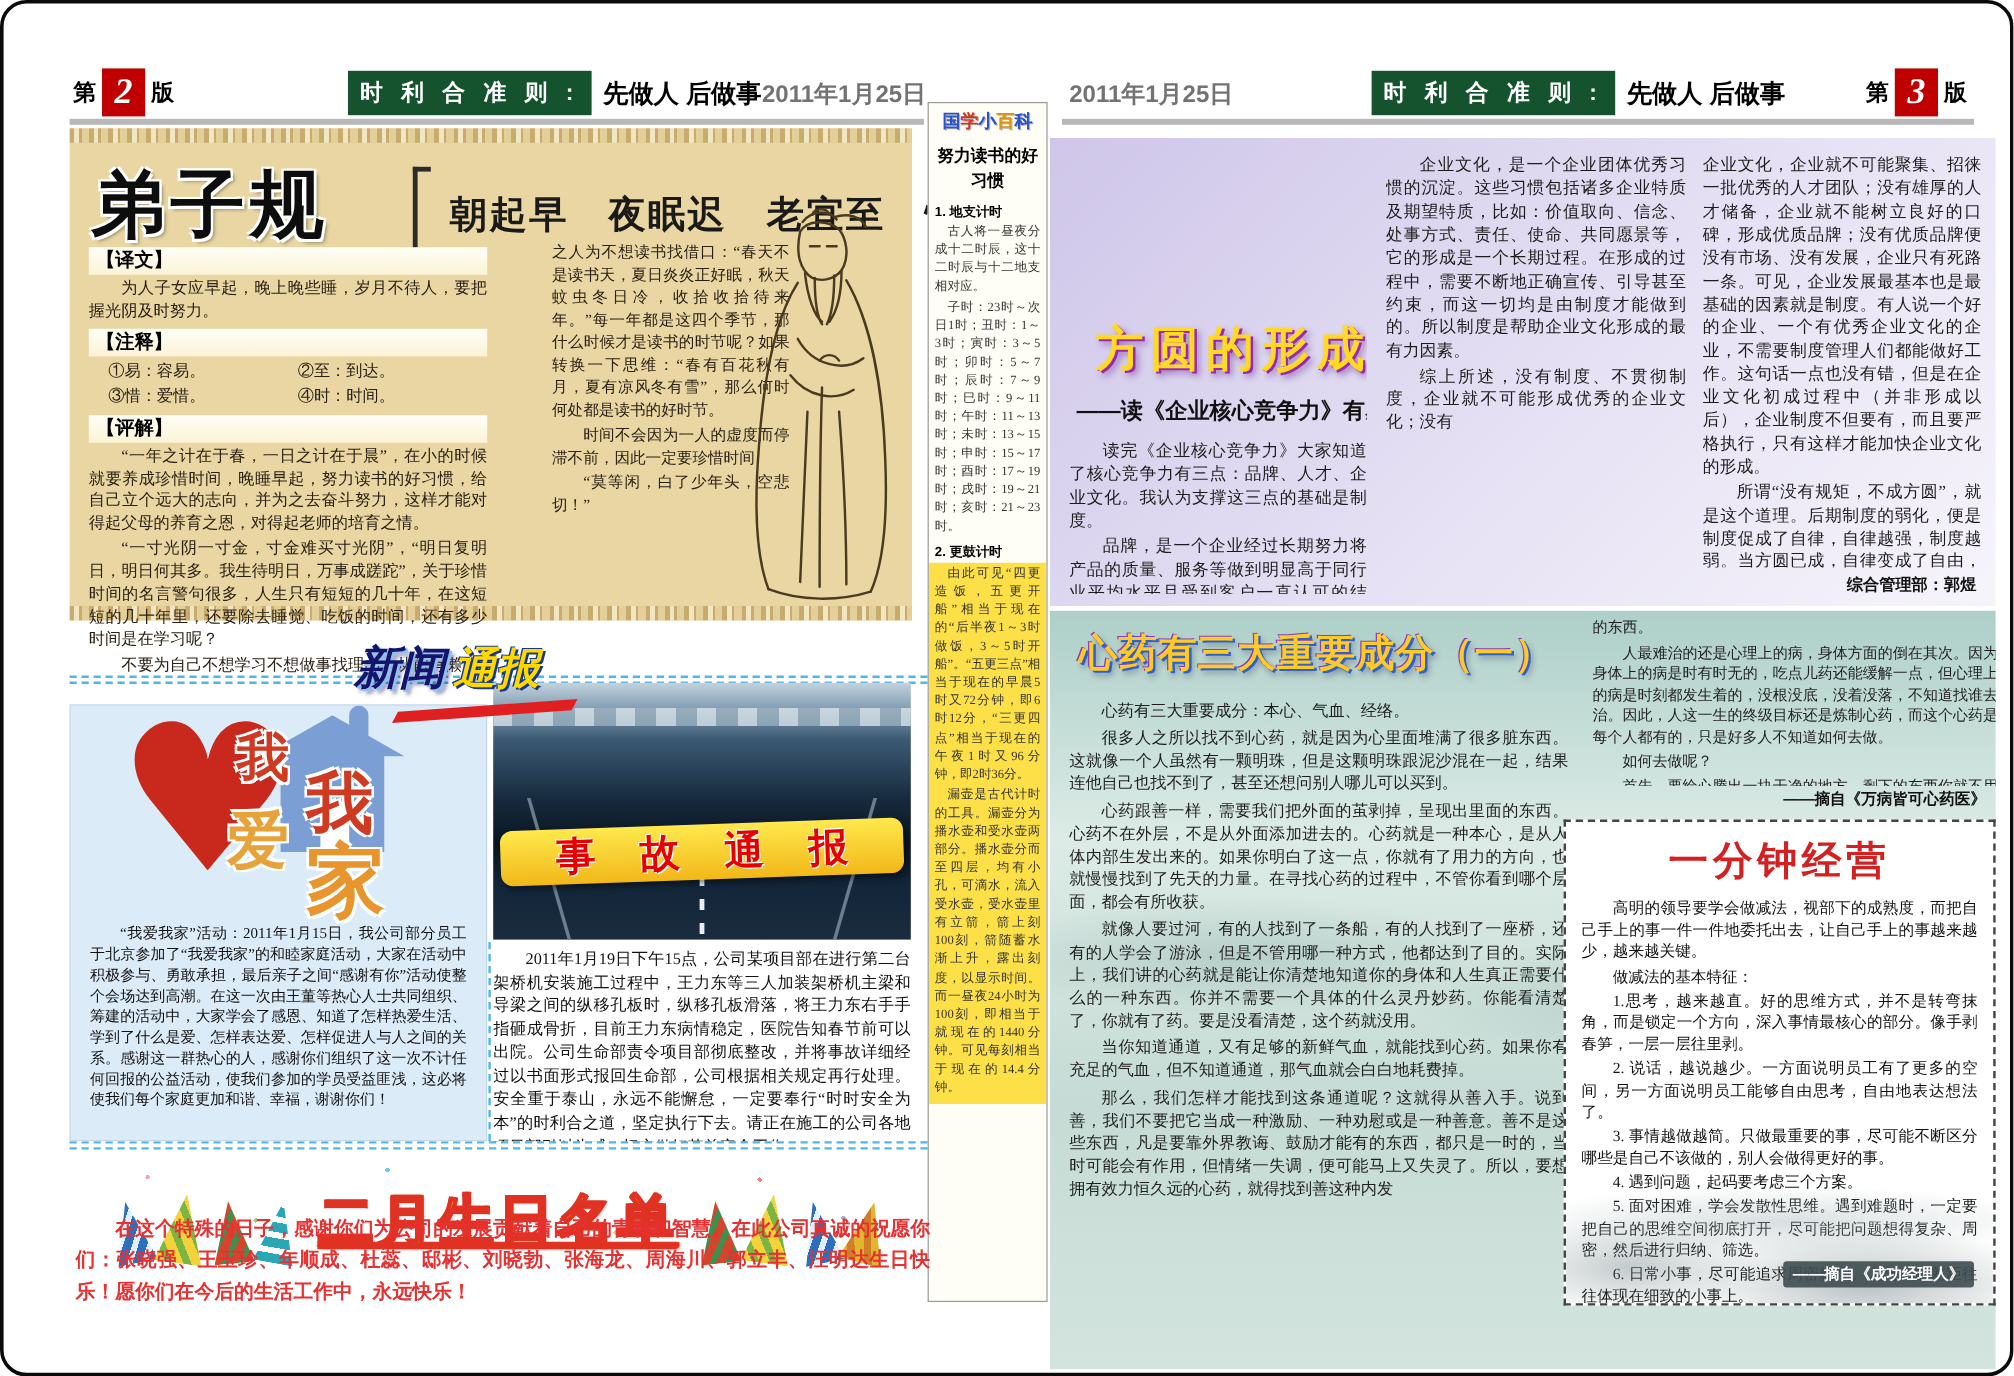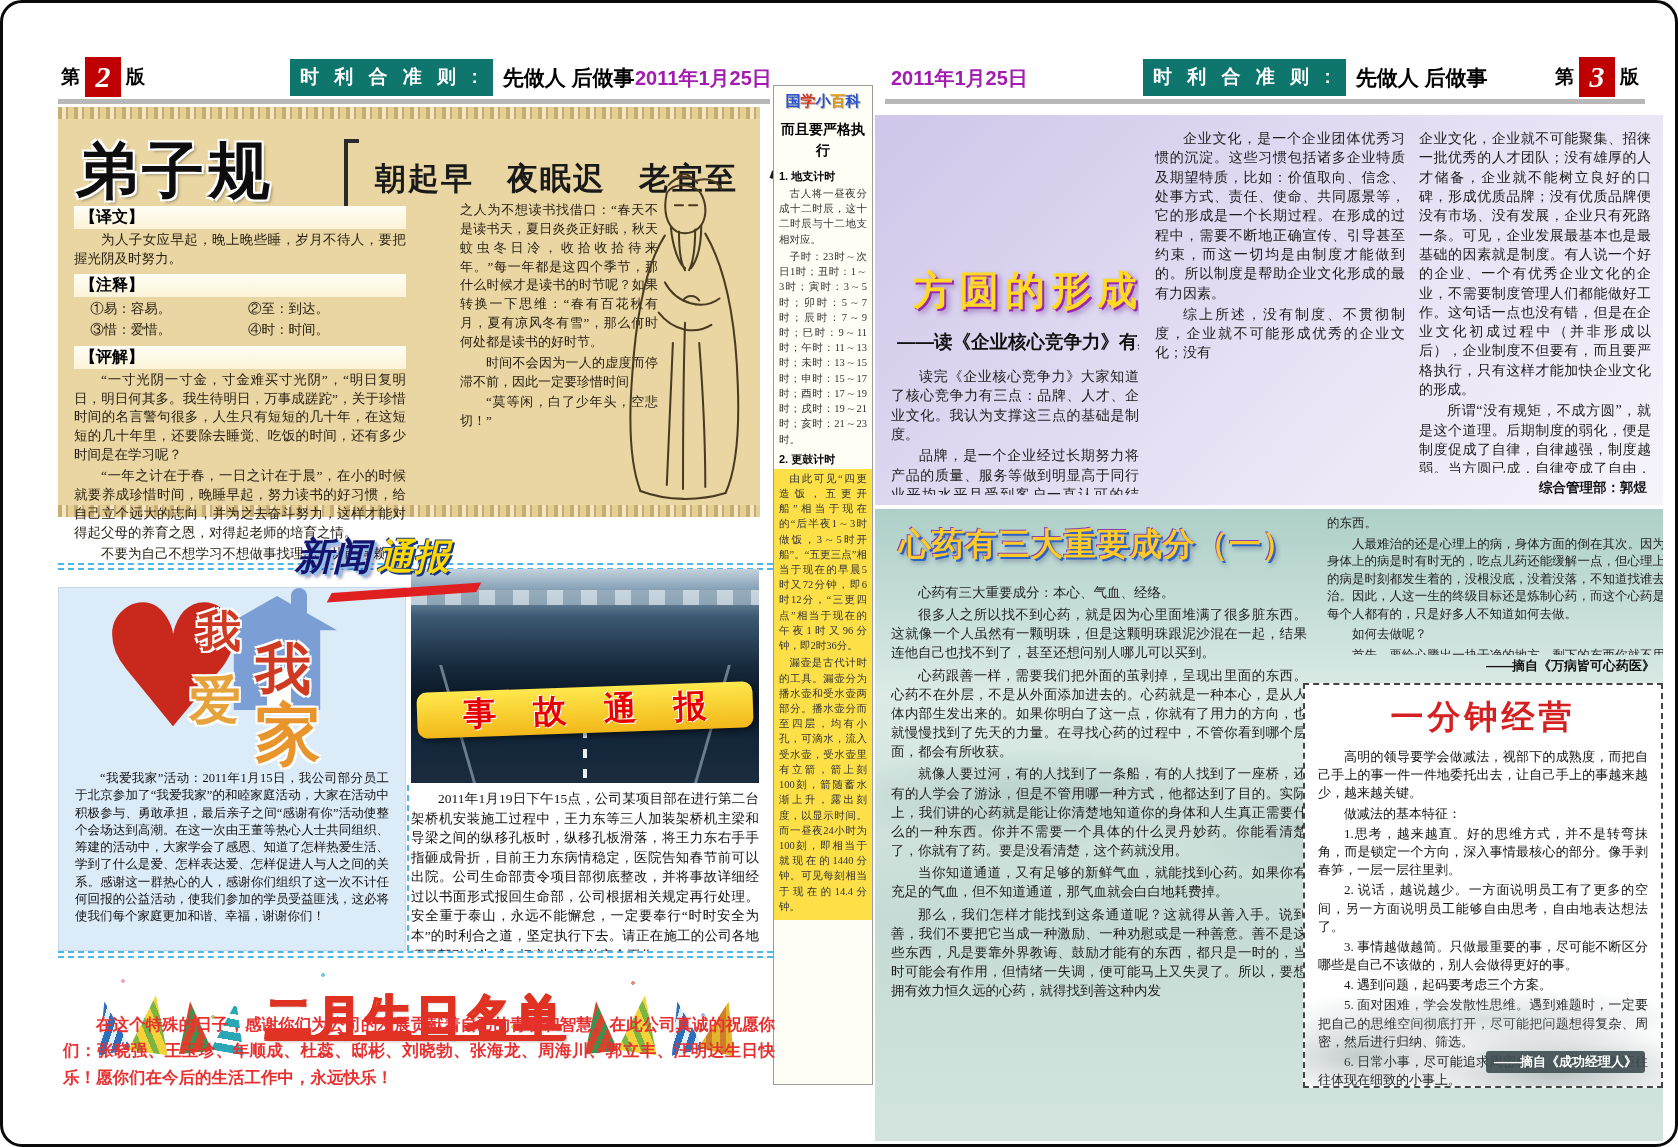--- a/index.html
+++ b/index.html
@@ -6,24 +6,24 @@
   body { background:#ffffff; font-family:"Liberation Sans", sans-serif; }
   .spread { position:relative; width:1678px; height:1147px; background:#fff;
             border:3px solid #0a0a0a; border-radius:22px; overflow:hidden; }
   .abs { position:absolute; }
 
   
   .pgno { display:flex; align-items:center; gap:5px; font:900 19px "Liberation Sans",sans-serif; color:#000; }
   .pgbox { width:36px; height:40px; background:#c00000; color:#fff; display:flex; align-items:center;
            justify-content:center; font:italic 900 30px "Liberation Serif",serif; }
   .hdrline { display:flex; align-items:center; gap:10px; }
-  .redlabel { background:#0f766e; color:#fff; font:900 19px "Liberation Sans",sans-serif;
+  .redlabel { background:#14532d; color:#fff; font:900 19px "Liberation Sans",sans-serif;
               padding:5px 10px 6px; letter-spacing:5px; white-space:nowrap; }
   .motto { font:900 21px "Liberation Sans",sans-serif; color:#000; white-space:nowrap; }
-  .hdate { font:900 20px "Liberation Sans",sans-serif; color:#a21caf; }
+  .hdate { font:900 20px "Liberation Sans",sans-serif; color:#737373; }
   .rule { background:#b8b8b8; height:5px; }
 
   
   .dz-box { left:55px; top:104px; width:702px; height:410px; background:#e9d6a2; }
   .lace { left:0; right:0; height:12px;
           background:repeating-linear-gradient(90deg,#c8ab6e 0 4px,#f2e6c2 4px 8px,#c8ab6e 8px 10px,#e3cf97 10px 16px); }
   .dz-title { left:18px; top:22px; font:900 62px "Liberation Sans",sans-serif; color:#0d0d0d; letter-spacing:4px;
               text-shadow:-2px -2px 0 #fff,2px -2px 0 #fff,-2px 2px 0 #fff,2px 2px 0 #fff,3px 3px 3px rgba(0,0,0,.35); }
   .dz-quote { left:286px; top:30px; display:flex; align-items:center; height:84px; }
   .brk { width:15px; height:80px; border:4px solid #2b2b2b; }
@@ -199,22 +199,22 @@
       <div class="seclabel">【译文】</div>
       <p class="indent">为人子女应早起，晚上晚些睡，岁月不待人，要把握光阴及时努力。</p>
       <div class="seclabel">【注释】</div>
       <div class="notes">
         <span>①易：容易。</span>
         <span>②至：到达。</span>
         <span>③惜：爱惜。</span>
         <span>④时：时间。</span>
       </div>
       <div class="seclabel">【评解】</div>
+      <p class="indent">“一年之计在于春，一日之计在于晨”，在小的时候就要养成珍惜时间，晚睡早起，努力读书的好习惯，给自己立个远大的志向，并为之去奋斗努力，这样才能对得起父母的养育之恩，对得起老师的培育之情。</p>
       <p class="indent">“一寸光阴一寸金，寸金难买寸光阴”，“明日复明日，明日何其多。我生待明日，万事成蹉跎”，关于珍惜时间的名言警句很多，人生只有短短的几十年，在这短短的几十年里，还要除去睡觉、吃饭的时间，还有多少时间是在学习呢？</p>
-      <p class="indent">“一年之计在于春，一日之计在于晨”，在小的时候就要养成珍惜时间，晚睡早起，努力读书的好习惯，给自己立个远大的志向，并为之去奋斗努力，这样才能对得起父母的养育之恩，对得起老师的培育之情。</p>
       <p class="indent">不要为自己不想学习不想做事找理由，从前有懒惰</p>
     </div>
 
     <div class="abs dz-col dz-col2">
       <p>之人为不想读书找借口：“春天不是读书天，夏日炎炎正好眠，秋天蚊虫冬日冷，收拾收拾待来年。”每一年都是这四个季节，那什么时候才是读书的时节呢？如果转换一下思维：“春有百花秋有月，夏有凉风冬有雪”，那么何时何处都是读书的好时节。</p>
       <p class="indent">时间不会因为一人的虚度而停滞不前，因此一定要珍惜时间</p>
       <p class="indent">“莫等闲，白了少年头，空悲切！”</p>
     </div>
 
     <svg class="abs confucius" viewBox="0 0 150 330" stroke="#4a3a22" fill="none" stroke-width="2" stroke-linecap="round">
@@ -231,21 +231,21 @@
       <path d="M76,128 C80,122 88,122 92,128"></path>
       <path d="M66,170 C64,220 62,270 60,310 M92,170 C96,222 98,272 98,312 M78,150 C76,210 76,270 76,314"></path>
       <path d="M34,316 C60,326 92,326 118,318"></path>
     </svg>
   </div>
 
   <div class="abs gx">
     <div class="gx-badge">
       <span style="color:#2952cc">国</span><span style="color:#d43522">学</span><span style="color:#2952cc">小</span><span style="color:#e0930f">百</span><span style="color:#2952cc">科</span>
     </div>
-    <div class="gx-title">而且要严格执行</div>
+    <div class="gx-title">努力读书的好习惯</div>
     <div class="gx-h">1. 地支计时</div>
     <p>古人将一昼夜分成十二时辰，这十二时辰与十二地支相对应。</p>
     <p>子时：23时～次日1时；丑时：1～3时；寅时：3～5时；卯时：5～7时；辰时：7～9时；巳时：9～11时；午时：11～13时；未时：13～15时；申时：15～17时；酉时：17～19时；戌时：19～21时；亥时：21～23时。</p>
     <div class="gx-h">2. 更鼓计时</div>
     <div class="ghl">
       <p>由此可见“四更造饭，五更开船”相当于现在的“后半夜1～3时做饭，3～5时开船”。“五更三点”相当于现在的早晨5时又72分钟，即6时12分，“三更四点”相当于现在的午夜1时又96分钟，即2时36分。</p>
       <p>漏壶是古代计时的工具。漏壶分为播水壶和受水壶两部分。播水壶分而至四层，均有小孔，可滴水，流入受水壶，受水壶里有立箭，箭上刻100刻，箭随蓄水渐上升，露出刻度，以显示时间。而一昼夜24小时为100刻，即相当于就现在的1440分钟。可见每刻相当于现在的14.4分钟。</p>
     </div>
   </div>
 

